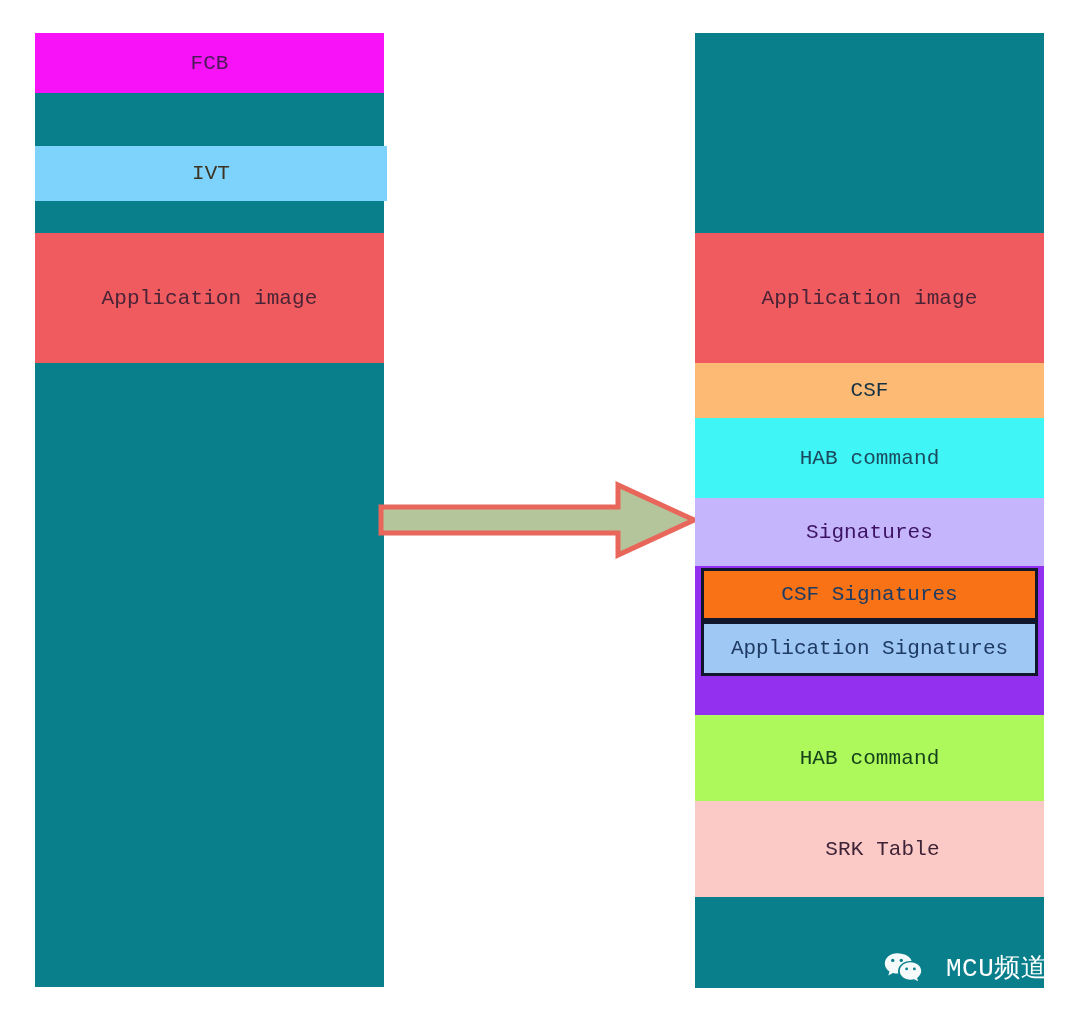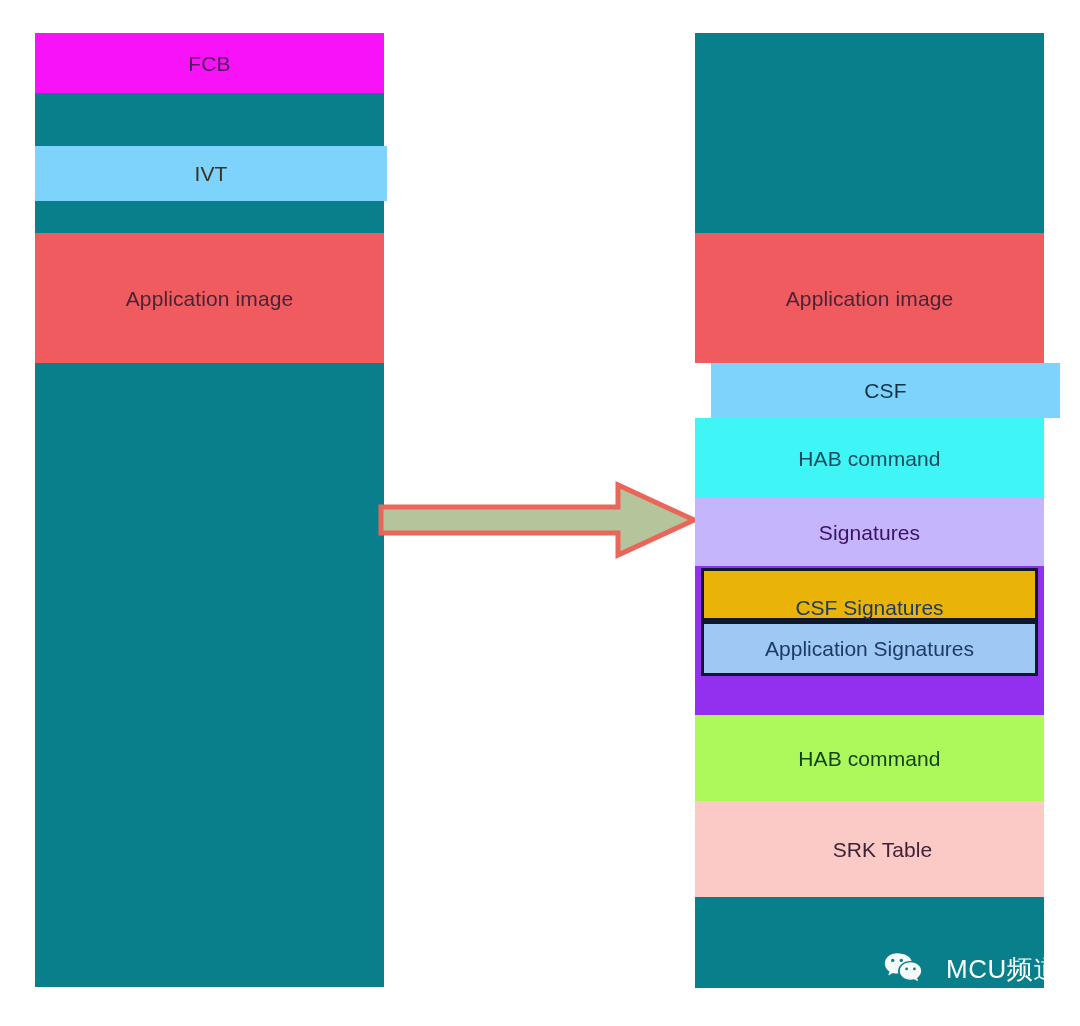--- a/index.html
+++ b/index.html
@@ -12,20 +12,21 @@
     width: 1080px;
     height: 1026px;
     font-family: "Liberation Sans", sans-serif;
     overflow: hidden;
   }
   #canvas {
     position: relative;
     width: 1080px;
     height: 1026px;
     background: #ffffff;
+    font-family: Liberation Mono, monospace;
   }
 
   
   .column {
     position: absolute;
     box-sizing: border-box;
   }
   .band {
     position: absolute;
     box-sizing: border-box;
@@ -106,38 +107,38 @@
     <svg width="320" height="80" viewBox="0 0 320 80" xmlns="http://www.w3.org/2000/svg">
       <polygon id="arrow-shape" points="3,27 240,27 240,5 316,40 240,75 240,53 3,53" fill="#b4c59b" stroke="#e9665a" stroke-width="5" stroke-linejoin="miter"></polygon>
     </svg>
   </div>
 
   <div class="column" id="right-column" style="left: 695px; top: 33px; width: 349px; height: 955px;">
       <div class="band" style="left: 0px; top: 0px; width: 349px; height: 200px; background: rgb(10, 127, 140); color: rgb(16, 56, 74);"></div>
       <div class="band" style="left: 0px; top: 200px; width: 349px; height: 130px; background: rgb(239, 91, 95); color: rgb(74, 36, 54);">
         <span class="band-label">Application image</span>
       </div>
-      <div class="band" style="left: 16px; top: 330px; width: 349px; height: 55px; background: #7dd3fc; color: rgb(20, 48, 68);">
+      <div class="band" style="left: 0px; top: 330px; width: 349px; height: 55px; background: #fdba74; color: rgb(20, 48, 68);">
         <span class="band-label">CSF</span>
       </div>
       <div class="band" style="left: 0px; top: 385px; width: 349px; height: 80px; background: rgb(63, 245, 245); color: rgb(27, 74, 94);">
         <span class="band-label">HAB command</span>
       </div>
       <div class="band" style="left: 0px; top: 465px; width: 349px; height: 68px; background: #c4b5fd; color: rgb(61, 18, 100);">
         <span class="band-label">Signatures</span>
       </div>
       <div class="band" style="left: 0px; top: 533px; width: 349px; height: 149px; background: rgb(147, 48, 240); color: rgb(16, 22, 43);"></div>
       <div class="band" style="left: 0px; top: 682px; width: 349px; height: 86px; background: rgb(173, 249, 91); color: rgb(21, 66, 26);">
         <span class="band-label">HAB command</span>
       </div>
       <div class="band" style="left: 0px; top: 768px; width: 349px; height: 96px; background: rgb(251, 202, 198); color: rgb(62, 34, 54); padding-left: 26px;">
         <span class="band-label">SRK Table</span>
       </div>
       <div class="band" style="left: 0px; top: 864px; width: 349px; height: 91px; background: rgb(10, 127, 140); color: rgb(16, 56, 74);"></div>
-      <div class="subbox" style="left: 6px; top: 535px; width: 337px; height: 53px; background: #eab308; color: rgb(29, 59, 99); align-items: flex-end;">
+      <div class="subbox" style="left: 6px; top: 535px; width: 337px; height: 53px; background: #f97316; color: rgb(29, 59, 99);">
         <span class="band-label">CSF Signatures</span>
       </div>
       <div class="subbox" style="left: 6px; top: 588px; width: 337px; height: 55px; background: rgb(160, 200, 245); color: rgb(29, 59, 99);">
         <span class="band-label">Application Signatures</span>
       </div>
     </div>
 
   <div id="watermark">
     <span class="wechat-icon">
       <svg width="38" height="30" viewBox="0 0 38 30" xmlns="http://www.w3.org/2000/svg">

